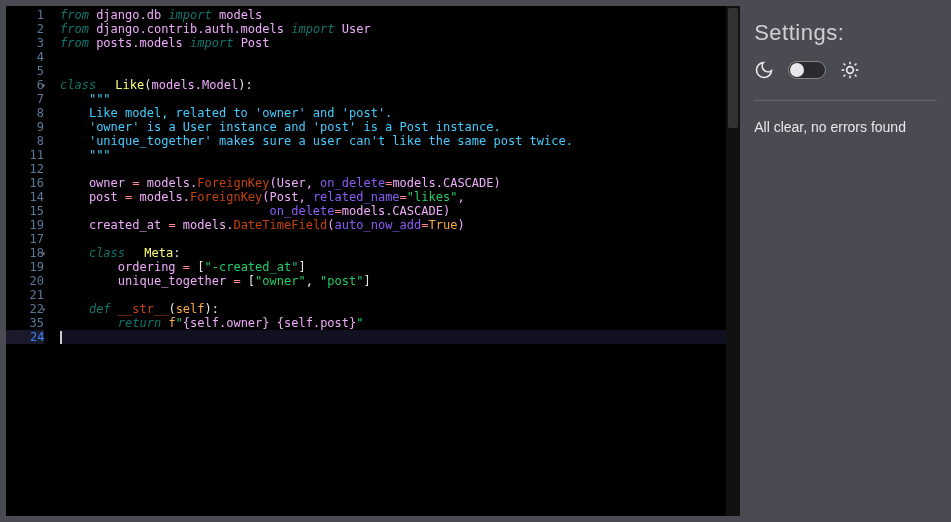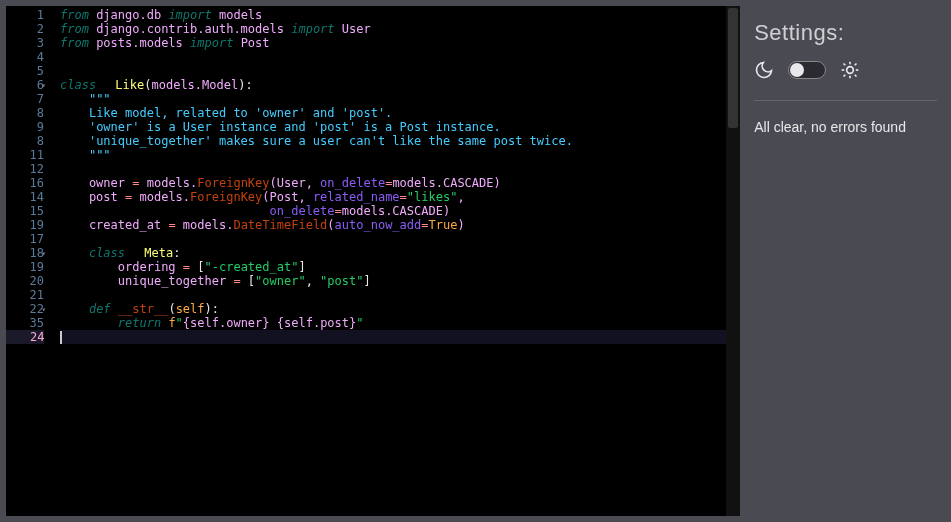--- a/index.html
+++ b/index.html
@@ -25,21 +25,21 @@
   color: #5a7a9a;
   font-family: "Consolas", "Monaco", monospace;
   font-size: 12px;
   padding-top: 2px;
   text-align: right;
   padding-right: 12px;
   line-height: 14px;
   position: relative;
 }
 .gutter .ln { height: 14px; position: relative; }
-.gutter .ln.active { background: #1a1a2a; color: #f9a8d4; padding-left: 24px; }
+.gutter .ln.active { background: #1a1a2a; color: #3b82f6; padding-left: 24px; }
 .gutter .fold {
   position: absolute;
   right: -2px;
   top: 1px;
   font-size: 8px;
   color: #778;
 }
 .code-area {
   flex: 1;
   background: #000;

